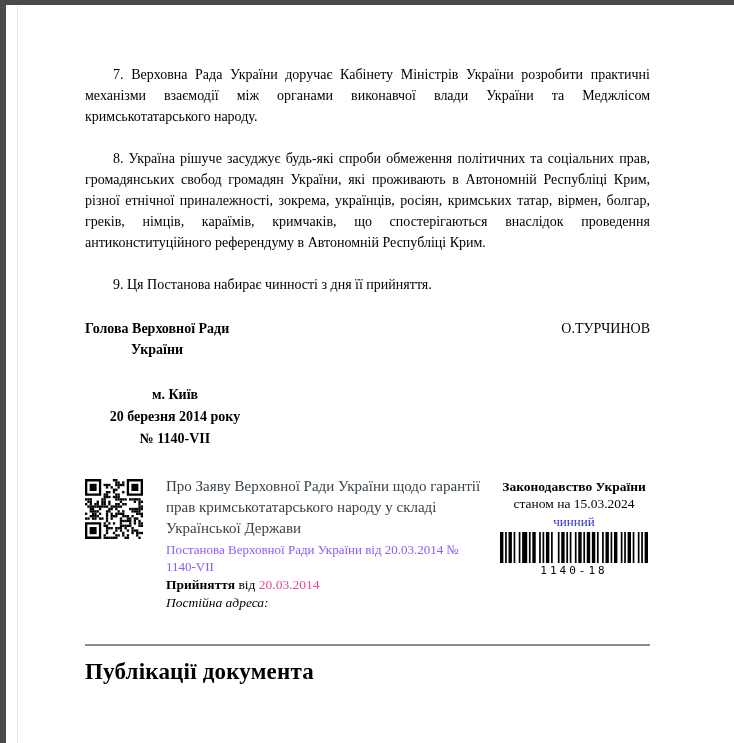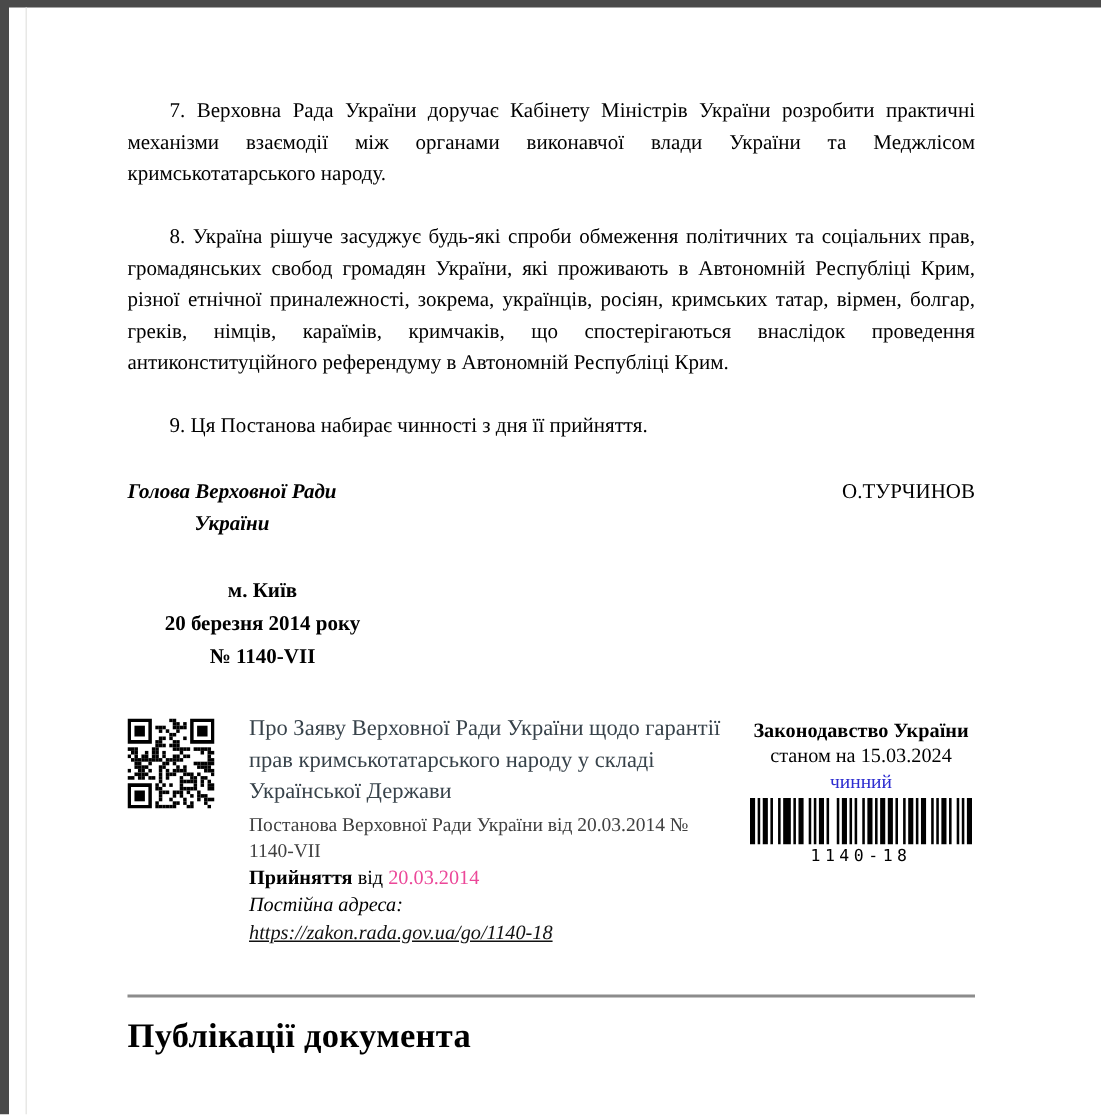--- a/index.html
+++ b/index.html
@@ -10,31 +10,31 @@
   .frame-top { position:absolute; top:0; left:0; width:734px; height:5px; background:#4a4a4a; }
   .frame-left { position:absolute; top:0; left:0; width:6px; height:743px; background:#4a4a4a; }
   .page-edge { position:absolute; top:5px; left:17px; width:1px; height:738px; background:#e8e8e6; }
 
   .page { position:absolute; top:0; left:85px; width:565px; padding-top:64px; }
 
   p.body-par { font-size:14px; line-height:21px; text-align:justify; text-indent:28px; margin-bottom:21px; }
   p.body-par.last { margin-bottom:0; }
 
   .signature-row { display:flex; justify-content:space-between; align-items:flex-start; margin-top:23px; }
-  .signature-left { font-weight:bold; font-size:14px; line-height:21px; text-align:center; display:inline-block;font-style:italic; }
+  .signature-left { font-weight:bold; font-size:14px; line-height:21px; text-align:center; display:inline-block; }
   .signature-right { font-weight:normal; font-size:14px; line-height:21px; }
 
   .date-block { margin-top:24px; width:180px; text-align:center; font-weight:bold; font-size:14px; line-height:22px; }
 
   .doc-row { display:flex; margin-top:26px; }
   .qr-box { width:58px; height:60px; flex:none; margin-top:3px; }
   .qr-box svg { width:58px; height:60px; display:block; }
   .doc-card { margin-left:23px; width:318px; }
   .doc-title { font-size:15px; line-height:21px; color:#37424a; }
-  .doc-subtitle { font-size:13px; line-height:17px; color:#404040; margin-top:2px; }
+  .doc-subtitle { font-size:13px; line-height:17px; color:#8b5cf6; margin-top:2px; }
   .doc-adoption { font-size:13.5px; line-height:18px; margin-top:1px; }
   .doc-adoption .lbl { font-weight:bold; }
   .link-date { color:#ec4899; font-weight:normal; text-decoration:none; }
   .doc-address-label { font-style:italic; font-size:13.5px; line-height:18px; }
   .doc-address-url { font-style:italic; font-size:13.5px; line-height:19px; color:#111; text-decoration:underline; }
 
   .status-card { margin-left:auto; width:152px; text-align:center; margin-top:2px; }
   .status-title { font-weight:bold; font-size:13.5px; line-height:17px; }
   .status-asof { font-size:13.5px; line-height:17px; }
   .status-state { color:#2d2dd0; font-weight:normal; font-size:13px; line-height:17px; text-decoration:none; display:inline-block; }
@@ -296,21 +296,20 @@
 
     <div class="doc-card">
       <div class="doc-title">Про Заяву Верховної Ради України щодо гарантії прав кримськотатарського народу у складі Української Держави</div>
       <div class="doc-subtitle">Постанова Верховної Ради України від 20.03.2014 № 1140-VII</div>
       <div class="doc-adoption">
         <span class="lbl">Прийняття</span>
         <span>від</span>
         <a href="#" class="link-date">20.03.2014</a>
       </div>
       <div class="doc-address-label">Постійна адреса:</div>
-      <a href="#" class="doc-address-url">https://zakon.rada.gov.ua/go/1140-18</a>
     </div>
 
     <div class="status-card">
       <div class="status-title">Законодавство України</div>
       <div class="status-asof">станом на 15.03.2024</div>
       <a href="#" class="status-state">чинний</a>
       <div class="barcode-box">
         <svg preserveAspectRatio="none" fill="#000" viewBox="0 0 87 30">
             <rect x="0" y="0" width="2" height="30"></rect>
             <rect x="3" y="0" width="1" height="30"></rect>

